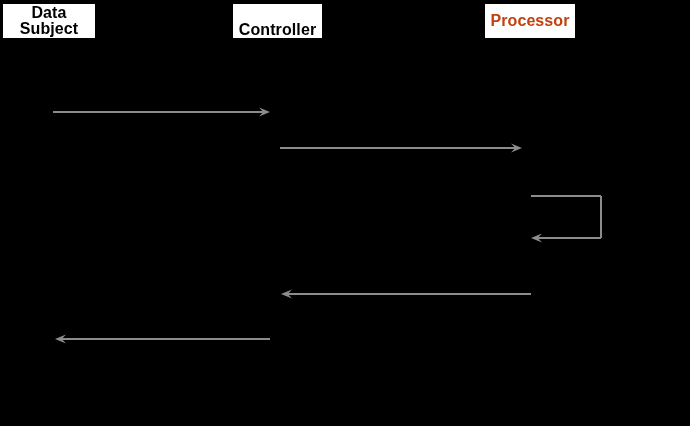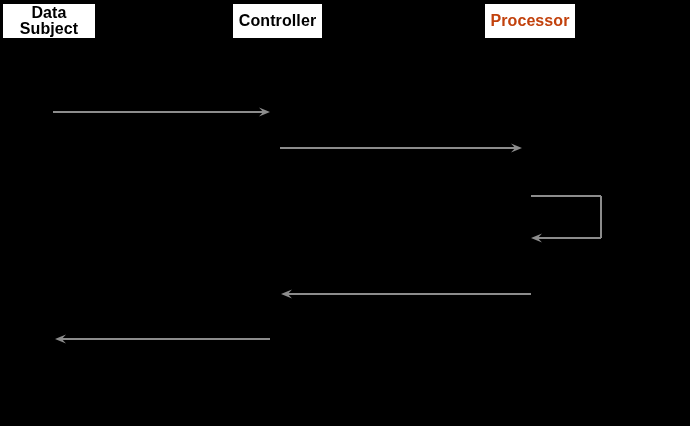--- a/index.html
+++ b/index.html
@@ -49,21 +49,21 @@
 </style>
 </head>
 <body>
 
 <div id="canvas" style="width: 690px; height: 426px; background: rgb(0, 0, 0);">
 
   <div class="lifeline-head" id="head-0" style="left: 3px; top: 4px; width: 92px; height: 34px; background: rgb(255, 255, 255); color: rgb(0, 0, 0);">
     <span>Data Subject</span>
   </div>
 
-  <div class="lifeline-head" id="head-1" style="left: 233px; top: 4px; width: 89px; height: 34px; background: rgb(255, 255, 255); color: rgb(0, 0, 0);">
+  <div class="lifeline-head" id="head-1" style="left: 233px; top: 4px; width: 89px; height: 34px; background: rgb(255, 255, 255); color: rgb(0, 0, 0); align-items: flex-end;">
     <span>Controller</span>
   </div>
 
   <div class="lifeline-head" id="head-2" style="left: 485px; top: 4px; width: 90px; height: 34px; background: rgb(255, 255, 255); color: #c2410c; align-items: center;">
     <span>Processor</span>
   </div>
 
   <svg class="msg-svg" id="msg-layer" viewBox="0 0 690 426">
       <line x1="53" y1="112" x2="264" y2="112" stroke="#8c8c8c" stroke-width="1.4" shape-rendering="crispEdges"></line>
       <polygon points="270,112 259,107.4 263.18,112 259,116.6" fill="#8c8c8c"></polygon>

